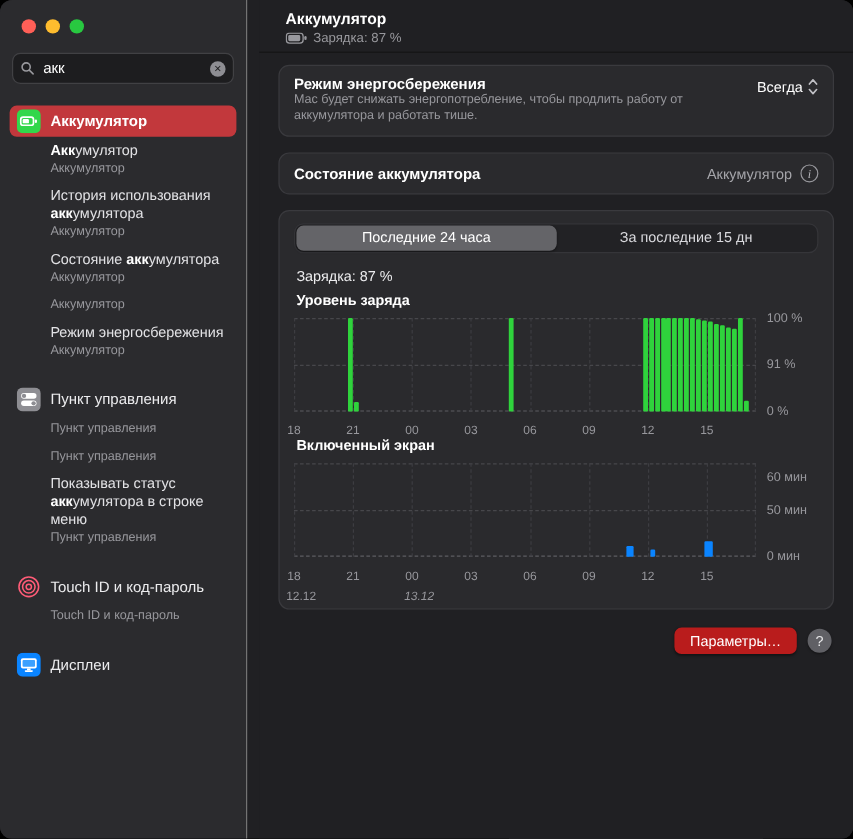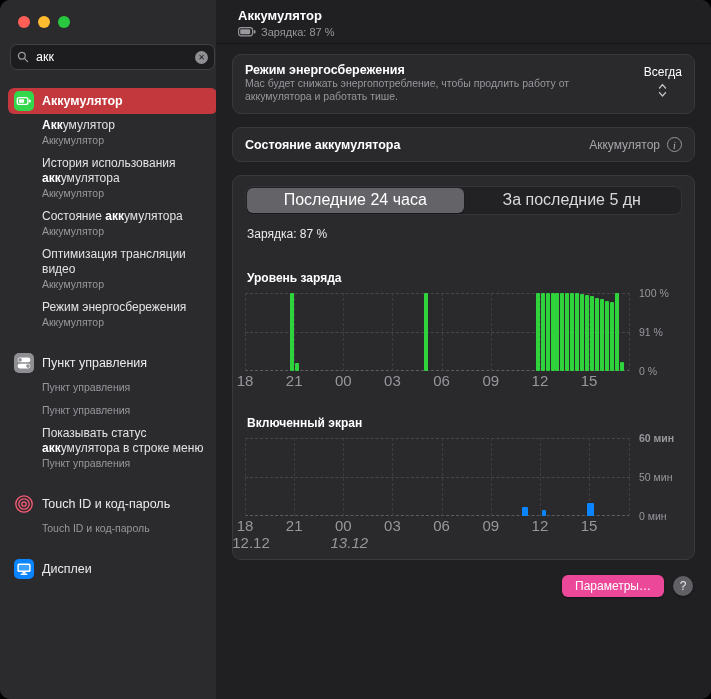--- a/index.html
+++ b/index.html
@@ -1,20 +1,20 @@
 <!DOCTYPE html>
 <html style="--accent_selected: #c2383c; --chart_green: #2fd33c; --chart_blue: #0a84ff; --battery_green: #32d74b;"><head>
 <meta charset="utf-8">
 <style>
   html,body{margin:0;padding:0;background:#000;}
   body{width:711px;height:699px;font-family:"Liberation Sans","DejaVu Sans",sans-serif;-webkit-font-smoothing:antialiased;}
   .window{position:relative;width:711px;height:699px;border-radius:10px;overflow:hidden;background:#202023;}
 
   
-  .sidebar{position:absolute;left:0;top:0;width:231px;height:100%;background:#2b2b2e;border-right:6px solid #737373;box-sizing:border-box;overflow:hidden;}
+  .sidebar{position:absolute;left:0;top:0;width:206px;height:100%;background:#2b2b2e;border-right:1px solid #737373;box-sizing:border-box;overflow:hidden;}
   .traffic{display:flex;gap:8px;padding:16px 0 0 18px;}
   .dot{width:12px;height:12px;border-radius:50%;}
   .dot.red{background:#ff5f57;}
   .dot.yellow{background:#febc2e;}
   .dot.green{background:#28c840;}
 
   .search-field{display:flex;align-items:center;gap:5px;margin:16px 10px 6px 10px;height:26px;background:#1d1d1f;border:1px solid #414144;border-radius:7px;padding:0 6px;box-sizing:border-box;}
   .search-field input{flex:1;min-width:0;background:transparent;border:none;outline:none;color:#fff;font-size:12.5px;font-family:inherit;}
   .clear-btn{width:13px;height:13px;border-radius:50%;background:#8e8e93;color:#1d1d1f;font-size:8px;line-height:13px;text-align:center;font-weight:bold;cursor:default;flex:none;}
 
@@ -32,48 +32,48 @@
   .main-header{height:44px;border-bottom:1px solid #141416;padding:8px 0 0 22px;box-sizing:border-box;}
   .main-title{color:#fff;font-size:13px;font-weight:bold;}
   .main-status{display:flex;align-items:center;gap:5px;color:#97979c;font-size:11px;margin-top:3px;}
 
   .content{padding:10px 16px 0 16px;}
   .card{background:#2a2a2d;border:1px solid #3a3a3e;border-radius:9px;margin-bottom:13px;box-sizing:border-box;}
 
   .card.energy{display:flex;justify-content:space-between;align-items:flex-start;padding:8px 12px 10px 12px;}
   .card-title{color:#fff;font-size:12.5px;font-weight:600;}
   .card-desc{color:#97979c;font-size:10.5px;line-height:13px;margin-top:0;max-width:340px;}
-  .popup{display:flex;align-items:center;gap:4px;margin-top:2px;cursor:default;flex-direction:column;}
+  .popup{display:flex;align-items:center;gap:4px;margin-top:2px;cursor:default;}
   .popup-value{color:#fff;font-size:12px;}
 
   .card.health{display:flex;justify-content:space-between;align-items:center;padding:9px 12px;}
   .health-right{display:flex;align-items:center;gap:7px;}
   .health-value{color:#a5a5aa;font-size:12px;}
   .info-circle{width:15px;height:15px;border-radius:50%;border:1px solid #97979c;color:#b9b9be;font-size:10px;font-style:italic;font-family:"Liberation Serif",serif;line-height:15px;text-align:center;box-sizing:border-box;}
 
   .card.usage{padding:10px 12px 12px 12px;}
   .segmented{display:flex;background:#222225;border:1px solid #353539;border-radius:8px;padding:1px;}
-  .segment{flex:1;text-align:center;font-size:16px;color:#d9d9dd;padding:3px 0 4px 0;border-radius:6px;}
+  .segment{flex:1;text-align:center;font-size:12px;color:#d9d9dd;padding:3px 0 4px 0;border-radius:6px;}
   .segment.selected{background:#646468;color:#fff;box-shadow:0 1px 2px rgba(0,0,0,.4);}
   .charge-label{color:#ececee;font-size:12px;margin:12px 2px 0 2px;}
 
-  .chart-block{margin-top:30px;}
+  .chart-block{margin-top:6px;}
   .chart-title{color:#fff;font-size:12px;font-weight:bold;margin:0 2px 8px 2px;}
   .chart-area{position:relative;height:78px;margin-right:52px;}
   .hgrid{position:absolute;left:0;right:0;border-top:1px dashed #47474b;height:0;}
   .hgrid.base{border-top:1px dashed #5d5d62;}
   .vgrid{position:absolute;top:0;bottom:0;border-left:1px dashed #3d3d41;width:0;}
   .bar{position:absolute;bottom:0;border-radius:1px;}
   .ylab{position:absolute;left:calc(100% + 9px);transform:translateY(-50%);color:#97979c;font-size:10.5px;white-space:nowrap;}
   .xlabels,.datelabels{position:relative;height:15px;margin-right:52px;}
   .datelabels{height:14px;margin-top:2px;}
-  .xlab{position:absolute;top:1px;transform:translateX(-50%);color:#97979c;font-size:15px;}
+  .xlab{position:absolute;top:11px;transform:translateX(-50%);color:#97979c;font-size:10px;}
 
   .footer{display:flex;justify-content:flex-end;align-items:center;gap:9px;margin-top:15px;padding-right:2px;}
-  .options-btn{background:#ec4899;border-radius:6px;padding:4px 13px;color:#fff;font-size:12px;box-shadow:0 1px 2px rgba(0,0,0,.4);}
+  .options-btn{background:#b91c1c;border-radius:6px;padding:4px 13px;color:#fff;font-size:12px;box-shadow:0 1px 2px rgba(0,0,0,.4);}
   .help-btn{width:20px;height:20px;border-radius:50%;background:#606065;color:#e8e8ea;font-size:12px;line-height:20px;text-align:center;box-shadow:0 1px 2px rgba(0,0,0,.4);}
 </style>
 </head>
 <body>
 
 <div class="window">
 
   <div class="sidebar">
     <div class="traffic">
       <span class="dot red"></span>
@@ -110,21 +110,20 @@
         </div>
         <div class="result-row">
           <div class="result-title">История использования <b>акк</b>умулятора</div>
           <div class="result-sub">Аккумулятор</div>
         </div>
         <div class="result-row">
           <div class="result-title">Состояние <b>акк</b>умулятора</div>
           <div class="result-sub">Аккумулятор</div>
         </div>
         <div class="result-row">
-          <div class="result-title">Оптимизация трансляции видео</div>
           <div class="result-sub">Аккумулятор</div>
         </div>
         <div class="result-row">
           <div class="result-title">Режим энергосбережения</div>
           <div class="result-sub">Аккумулятор</div>
         </div>
         <div class="app-row">
           <span class="app-icon">
             <svg width="20" height="20" viewBox="0 0 20 20">
               <rect width="20" height="20" rx="5" fill="#8e8e93"></rect>
@@ -211,21 +210,21 @@
         <div class="card-title">Состояние аккумулятора</div>
         <div class="health-right">
           <span class="health-value">Аккумулятор</span>
           <span class="info-circle">i</span>
         </div>
       </div>
 
       <div class="card usage">
         <div class="segmented">
             <div class="segment selected">Последние 24 часа</div>
-            <div class="segment">За последние 5 дн</div>
+            <div class="segment">За последние 15 дн</div>
           </div>
         <div class="charge-label">Зарядка: 87 %</div>
 
         <div class="chart-block">
           <div class="chart-title">Уровень заряда</div>
           <div class="chart-area">
               <div class="hgrid" style="top: 0px;"></div>
               <div class="ylab" style="top: 0px;">100 %</div>
               <div class="hgrid" style="top: 39px;"></div>
               <div class="ylab" style="top: 39px;">91 %</div>
@@ -271,21 +270,21 @@
               <div class="xlab" style="left: 245.745px;">09</div>
               <div class="xlab" style="left: 294.894px;">12</div>
               <div class="xlab" style="left: 344.043px;">15</div>
             </div>
         </div>
 
         <div class="chart-block">
           <div class="chart-title">Включенный экран</div>
           <div class="chart-area">
               <div class="hgrid" style="top: 0px;"></div>
-              <div class="ylab" style="top: 0px; font-weight: bold;">60 мин</div>
+              <div class="ylab" style="top: 12px;">60 мин</div>
               <div class="hgrid" style="top: 39px;"></div>
               <div class="ylab" style="top: 39px;">50 мин</div>
               <div class="hgrid base" style="top: 77px;"></div>
               <div class="ylab" style="top: 78px;">0 мин</div>
               <div class="vgrid" style="left: 0px;"></div>
               <div class="vgrid" style="left: 49.1489px;"></div>
               <div class="vgrid" style="left: 98.2979px;"></div>
               <div class="vgrid" style="left: 147.447px;"></div>
               <div class="vgrid" style="left: 196.596px;"></div>
               <div class="vgrid" style="left: 245.745px;"></div>

